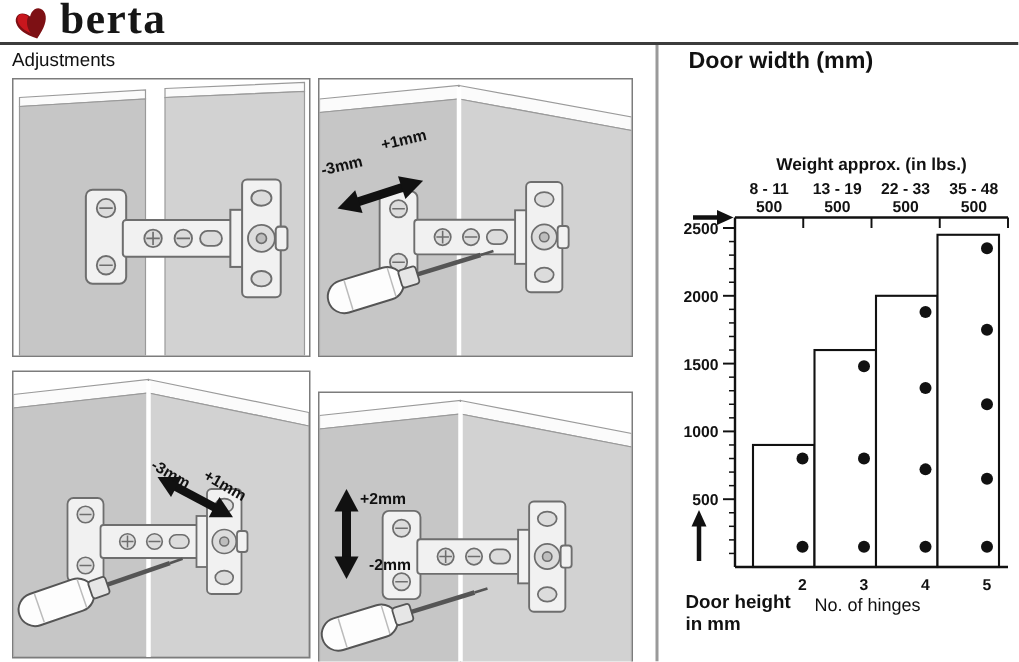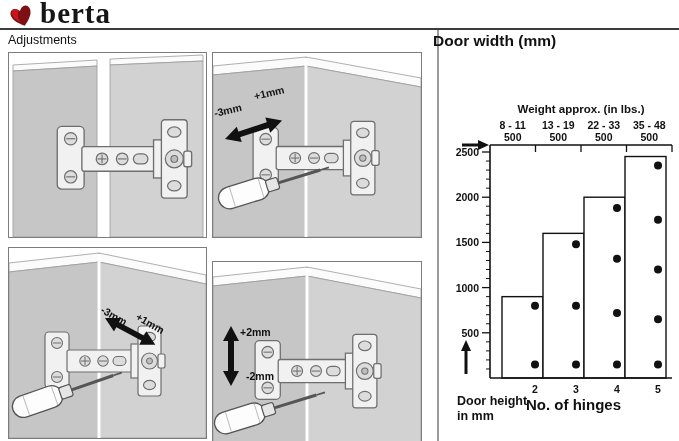--- a/index.html
+++ b/index.html
@@ -11,21 +11,21 @@
   
   .logo{left:8px;top:2px;display:flex;align-items:flex-start}
   .logo-text{
     font-family:"Liberation Serif",serif;font-weight:bold;font-size:29px;
     line-height:1;letter-spacing:1px;color:#161616;margin-left:5px;margin-top:-3px;
   }
   .toprule{left:0;top:28px;width:679px;height:2px;background:#3c3c3c}
   .vdivider{left:437px;top:30px;width:2px;height:411px;background:#9a9a9a}
   
   .h-adj{left:8px;top:33px;font-size:12.5px;font-weight:normal}
-  .h-dw{left:433px;top:32px;font-size:15.5px;font-weight:bold}
+  .h-dw{left:459px;top:32px;font-size:15.5px;font-weight:bold}
   
   .panel{position:absolute;border:1px solid #7c7c7c;background:#fff}
   .p1{left:8px;top:52px;width:197px;height:184px}
   .p2{left:212px;top:52px;width:208px;height:184px}
   .p3{left:8px;top:247px;width:197px;height:190px}
   .p4{left:212px;top:261px;width:208px;height:190px}
   .panel svg{display:block;width:100%;height:100%}
   
   .wallL{fill:#c6c6c6;stroke:#9a9a9a;stroke-width:.8}
   .wallR{fill:#d2d2d2;stroke:#9a9a9a;stroke-width:.8}
@@ -49,21 +49,21 @@
   .ch{font:bold 11.5px "Liberation Sans",sans-serif;fill:#111}
   .ctr{text-anchor:middle}
   .rt{text-anchor:end}
   .ax{stroke:#111;stroke-width:1.6}
   .tk{stroke:#111;stroke-width:1.3}
   .mtk{stroke:#111;stroke-width:1}
   .arr{stroke:#111;stroke-width:3}
   .bar{fill:#fff;stroke:#111;stroke-width:1.4}
   .dot{fill:#111}
   .cap-y{left:457px;top:394px;width:80px;font-size:12.5px;font-weight:bold;line-height:1.2}
-  .cap-x{left:526px;top:396px;width:120px;font-size:15px;font-weight:bold}
+  .cap-x{left:543px;top:396px;width:120px;font-size:12px;font-weight:normal}
 </style>
 </head>
 <body>
 
 <svg width="0" height="0" style="position:absolute">
   <defs>
     <g id="hinge-proto">
       <rect x="2" y="12" width="24" height="56" rx="4" class="metal"></rect>
       <circle cx="14" cy="23" r="5.5" class="screw"></circle>
       <line x1="10" y1="23" x2="18" y2="23" class="slot"></line>

